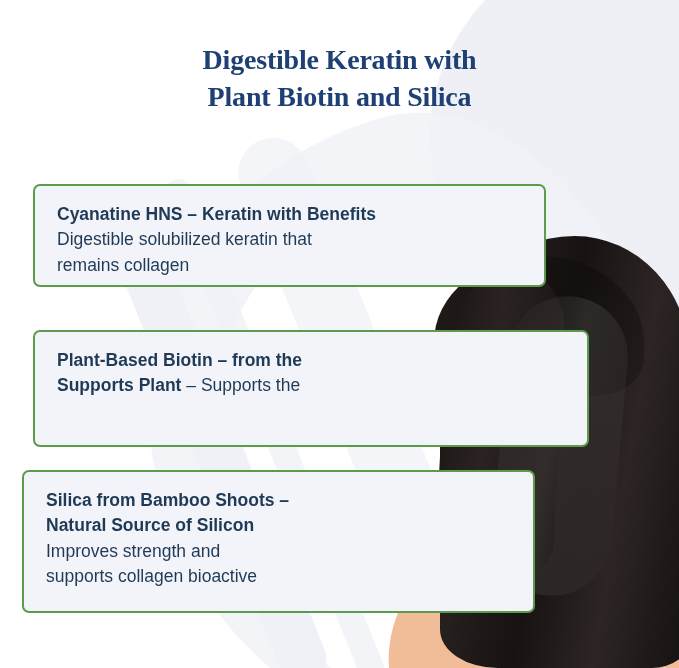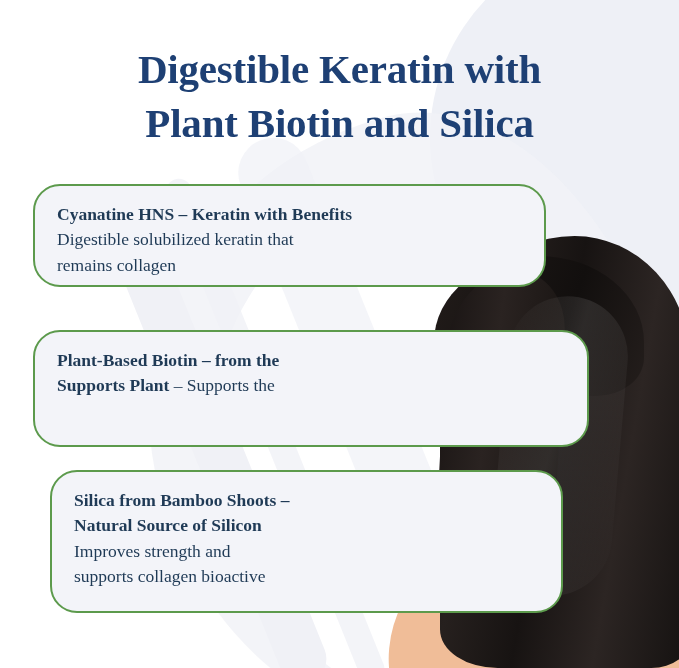--- a/index.html
+++ b/index.html
@@ -65,47 +65,46 @@
 
   
   .title {
     position: absolute;
     left: 0;
     top: 42px;
     width: 679px;
     text-align: center;
     font-family: "Liberation Serif", serif;
     font-weight: 700;
-    font-size: 41px;
+    font-size: 28px;
     line-height: 1.32;
     color: #1e4074;
     letter-spacing: -0.2px;
     white-space: pre-line;
   }
 
   
   .card {
     position: absolute;
     box-sizing: border-box;
     border: 2px solid #5c9a4c;
-    border-radius: 27px;
+    border-radius: 7px;
     background: #f3f4f9;
     color: #1f3a56;
     font-size: 17.5px;
     line-height: 1.45;
     padding: 16px 18px 14px 22px;
-    font-family: Liberation Serif, serif;
   }
   .card .line { white-space: pre-wrap; }
   .card .b { font-weight: 700; }
   .card .r { font-weight: 400; }
 
   #card-1 { left: 33px; top: 184px; width: 513px; height: 103px; }
   #card-2 { left: 33px; top: 330px; width: 556px; height: 117px; }
-  #card-3 { left: 50px; top: 470px; width: 513px; height: 143px; }
+  #card-3 { left: 22px; top: 470px; width: 513px; height: 143px; }
 
   
   .model {
     position: absolute;
     left: 380px;
     top: 236px;
     width: 299px;
     height: 432px;
     overflow: hidden;
   }

